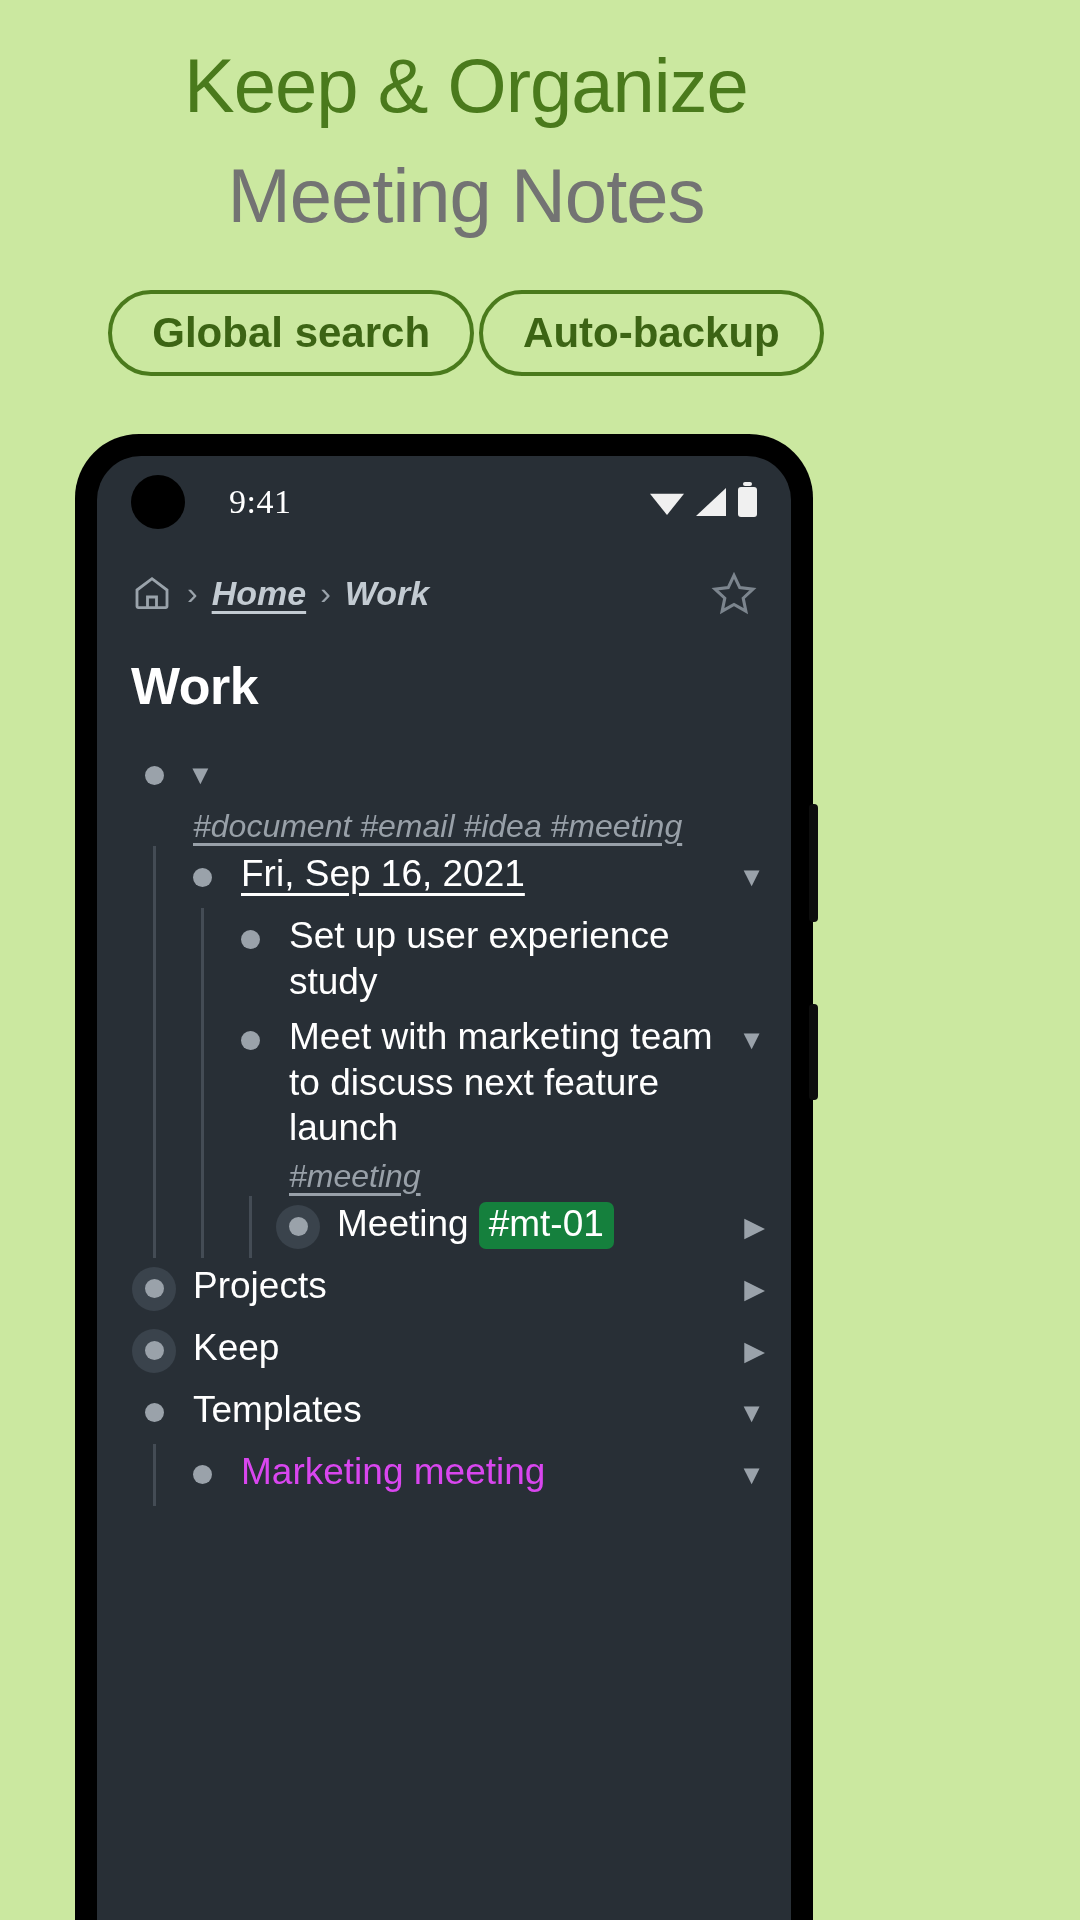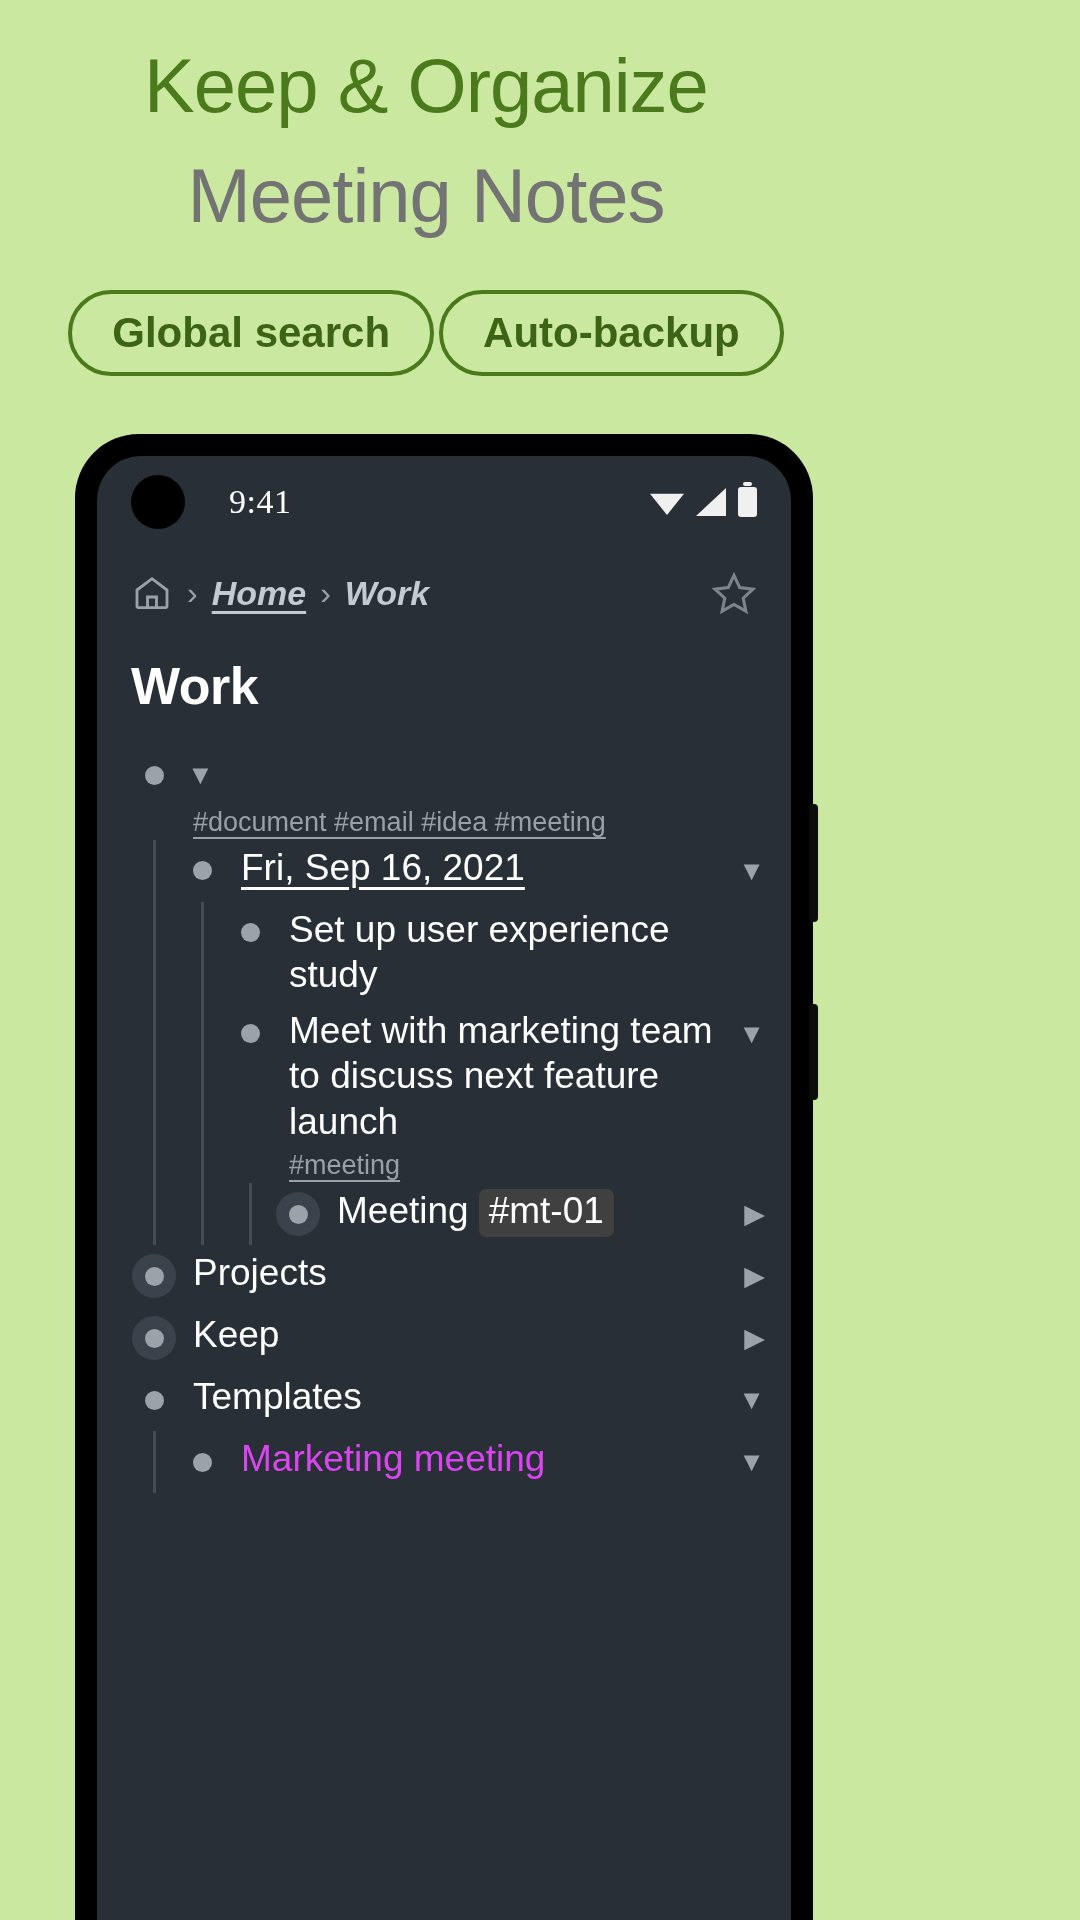--- a/index.html
+++ b/index.html
@@ -5,21 +5,21 @@
   * { margin:0; padding:0; box-sizing:border-box; }
   html,body { width:1080px; height:1920px; }
   body {
     background:#cbe8a0;
     font-family:"Liberation Sans", sans-serif;
     overflow:hidden;
     position:relative;
   }
 
   
-  .promo { width:852px; padding-top:48px; text-align:center; }
+  .promo { width:852px; padding-top:48px; text-align:center;margin-left:40px; }
   .promo-line1 {
     font-size:76px; line-height:1.0; color:#4a7a1c;
     font-weight:400; letter-spacing:-1px;
   }
   .promo-line2 {
     font-size:76px; line-height:1.0; color:#737373;
     font-weight:normal; margin-top:34px; letter-spacing:-1px;
   }
   .pills {
     display:flex; justify-content:center; gap:5px; margin-top:56px;
@@ -120,32 +120,33 @@
   .bullet.ringed .dot {
     width:19px; height:19px; border-radius:50%; background:#9aa2aa;
   }
   .label {
     color:#fff; font-size:37px; line-height:1.23; flex:1 1 auto;
     padding-left:16px; word-wrap:break-word;
   }
   .label.underline { text-decoration:underline; text-underline-offset:7px; }
   .label.amber { color:#d946ef; }
   .tags {
-    color:#98a0a8; font-size:27px; line-height:1.25;
+    color:#98a0a8; font-size:32px; line-height:1.25;
     text-decoration:underline; text-underline-offset:6px;
     padding-left:16px;
+    font-style:italic;
   }
   .tagline-indent { display:flex; }
   .tagline-indent .spacer { flex:0 0 auto; width:46px; }
   .toggle {
     flex:0 0 auto; color:#9aa2aa; font-size:27px;
     line-height:52px; padding-left:10px;
   }
   .badge {
-    background:#404040; color:#fff; border-radius:7px;
+    background:#15803d; color:#fff; border-radius:7px;
     padding:1px 10px 4px 10px; margin-left:10px;
     display:inline-block; line-height:1.15;
   }
   .children { position:relative; }
   .children::before {
     content:""; position:absolute; top:0; bottom:0;
     left:22px; width:3px; background:#444c55;
   }
   .ind1 { padding-left:34px; }
   .ind2 { padding-left:48px; }

